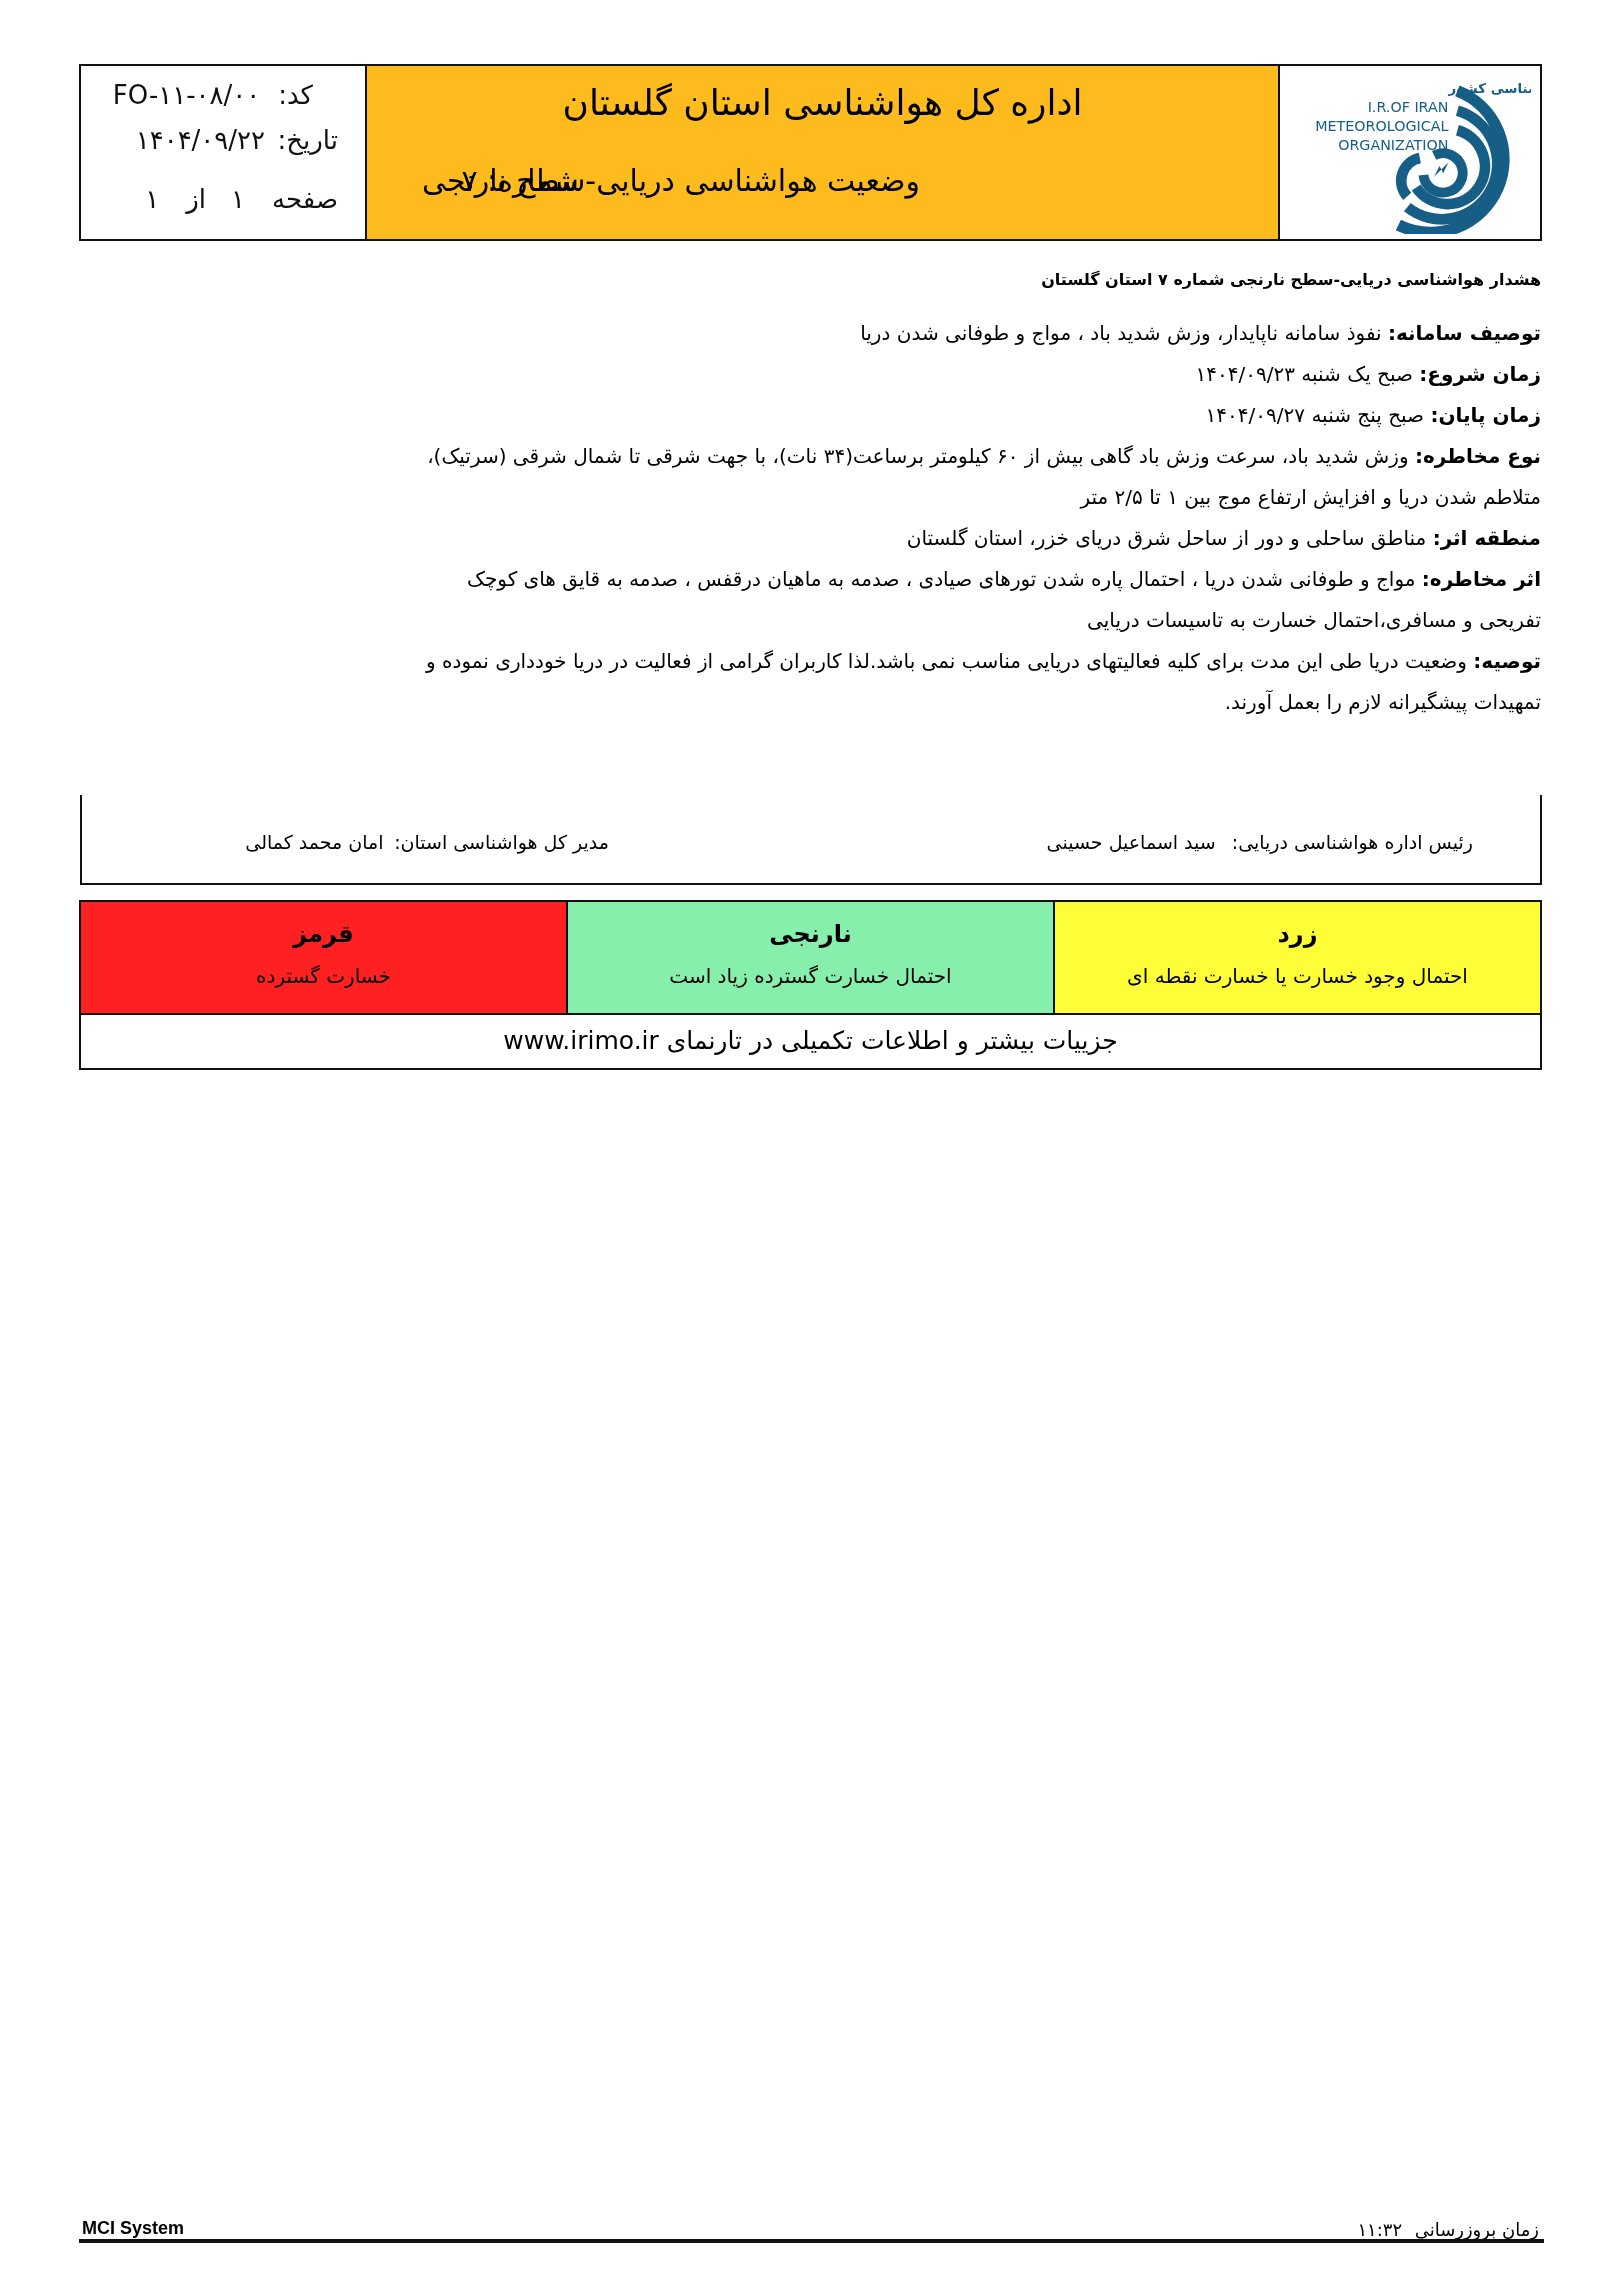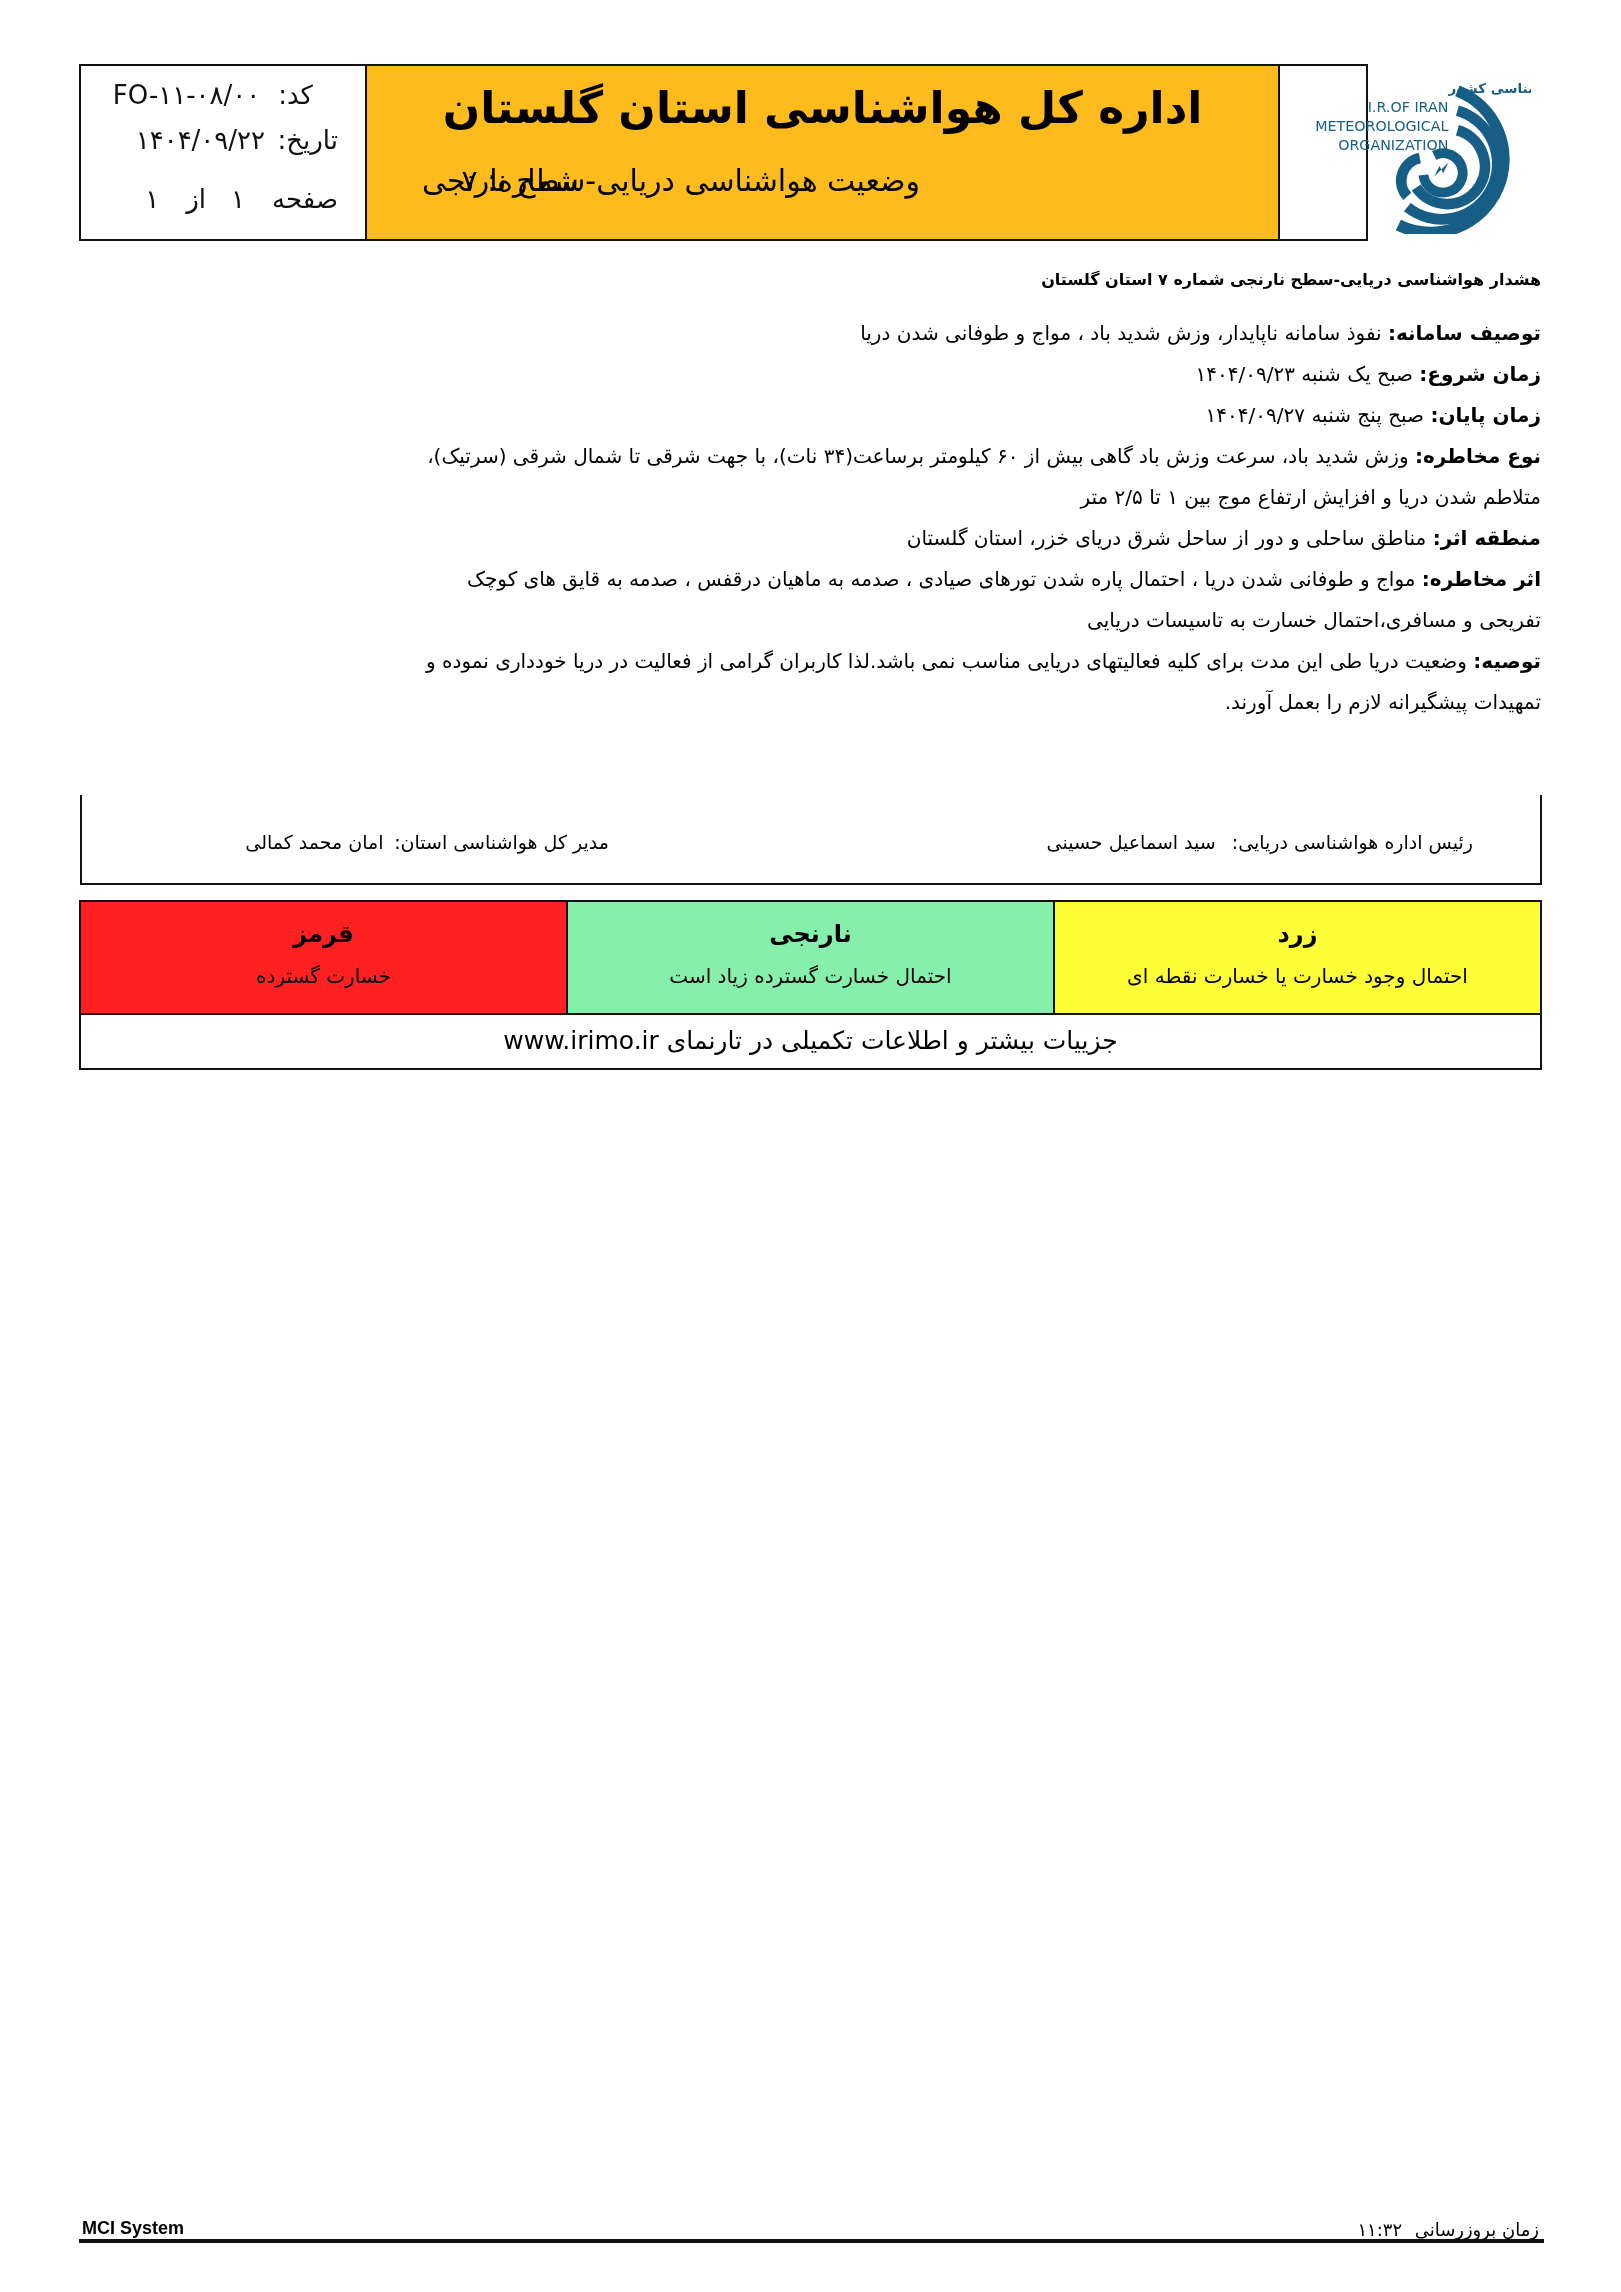--- a/index.html
+++ b/index.html
@@ -4,21 +4,21 @@
   <style>
     html, body { margin: 0; padding: 0; background: #ffffff; }
     body {
       width: 1621px; height: 2293px; position: relative; overflow: hidden;
       font-family: "DejaVu Sans", sans-serif; color: #000;
     }
     .abs { position: absolute; }
 
     
     #header {
-      left: 79px; top: 64px; width: 1289px; height: 177px;
+      left: 79px; top: 64px; width: 1463px; height: 177px;
       border: 2.7px solid #111; box-sizing: border-box; display: flex;
     }
     #meta-box {
       width: 286px; height: 100%; box-sizing: border-box; position: relative;
       border-right: 2.7px solid #111; background: #fff;
     }
     .meta-row {
       position: absolute; left: 0; right: 0; direction: rtl;
       font-size: 26px; color: #111; white-space: nowrap;
     }
@@ -33,21 +33,21 @@
     #meta-page .p-num { margin-right: 27px; }
     #meta-page .p-of { margin-right: 25px; }
     #meta-page .p-total { margin-right: 27px; }
 
     #title-box {
       width: 913px; height: 100%; background: #FEBB1E; box-sizing: border-box;
       border-right: 2.7px solid #111; position: relative; direction: rtl;
     }
     #org-title {
       position: absolute; top: 16px; left: 0; right: 0; text-align: center;
-      font-size: 44px; font-weight: bold;
+      font-size: 36px; font-weight: normal;
     }
     #subtitle-row {
       position: absolute; top: 97px; right: 0; left: 0; font-size: 30px;
       white-space: nowrap;
     }
     #warning-title { position: absolute; right: 358px; }
     #warning-number { position: absolute; right: 699px; }
 
     #logo-box { flex: 1; height: 100%; position: relative; background: #fff; }
     #logo-svg { position: absolute; left: 9px; top: 7.2px; }

